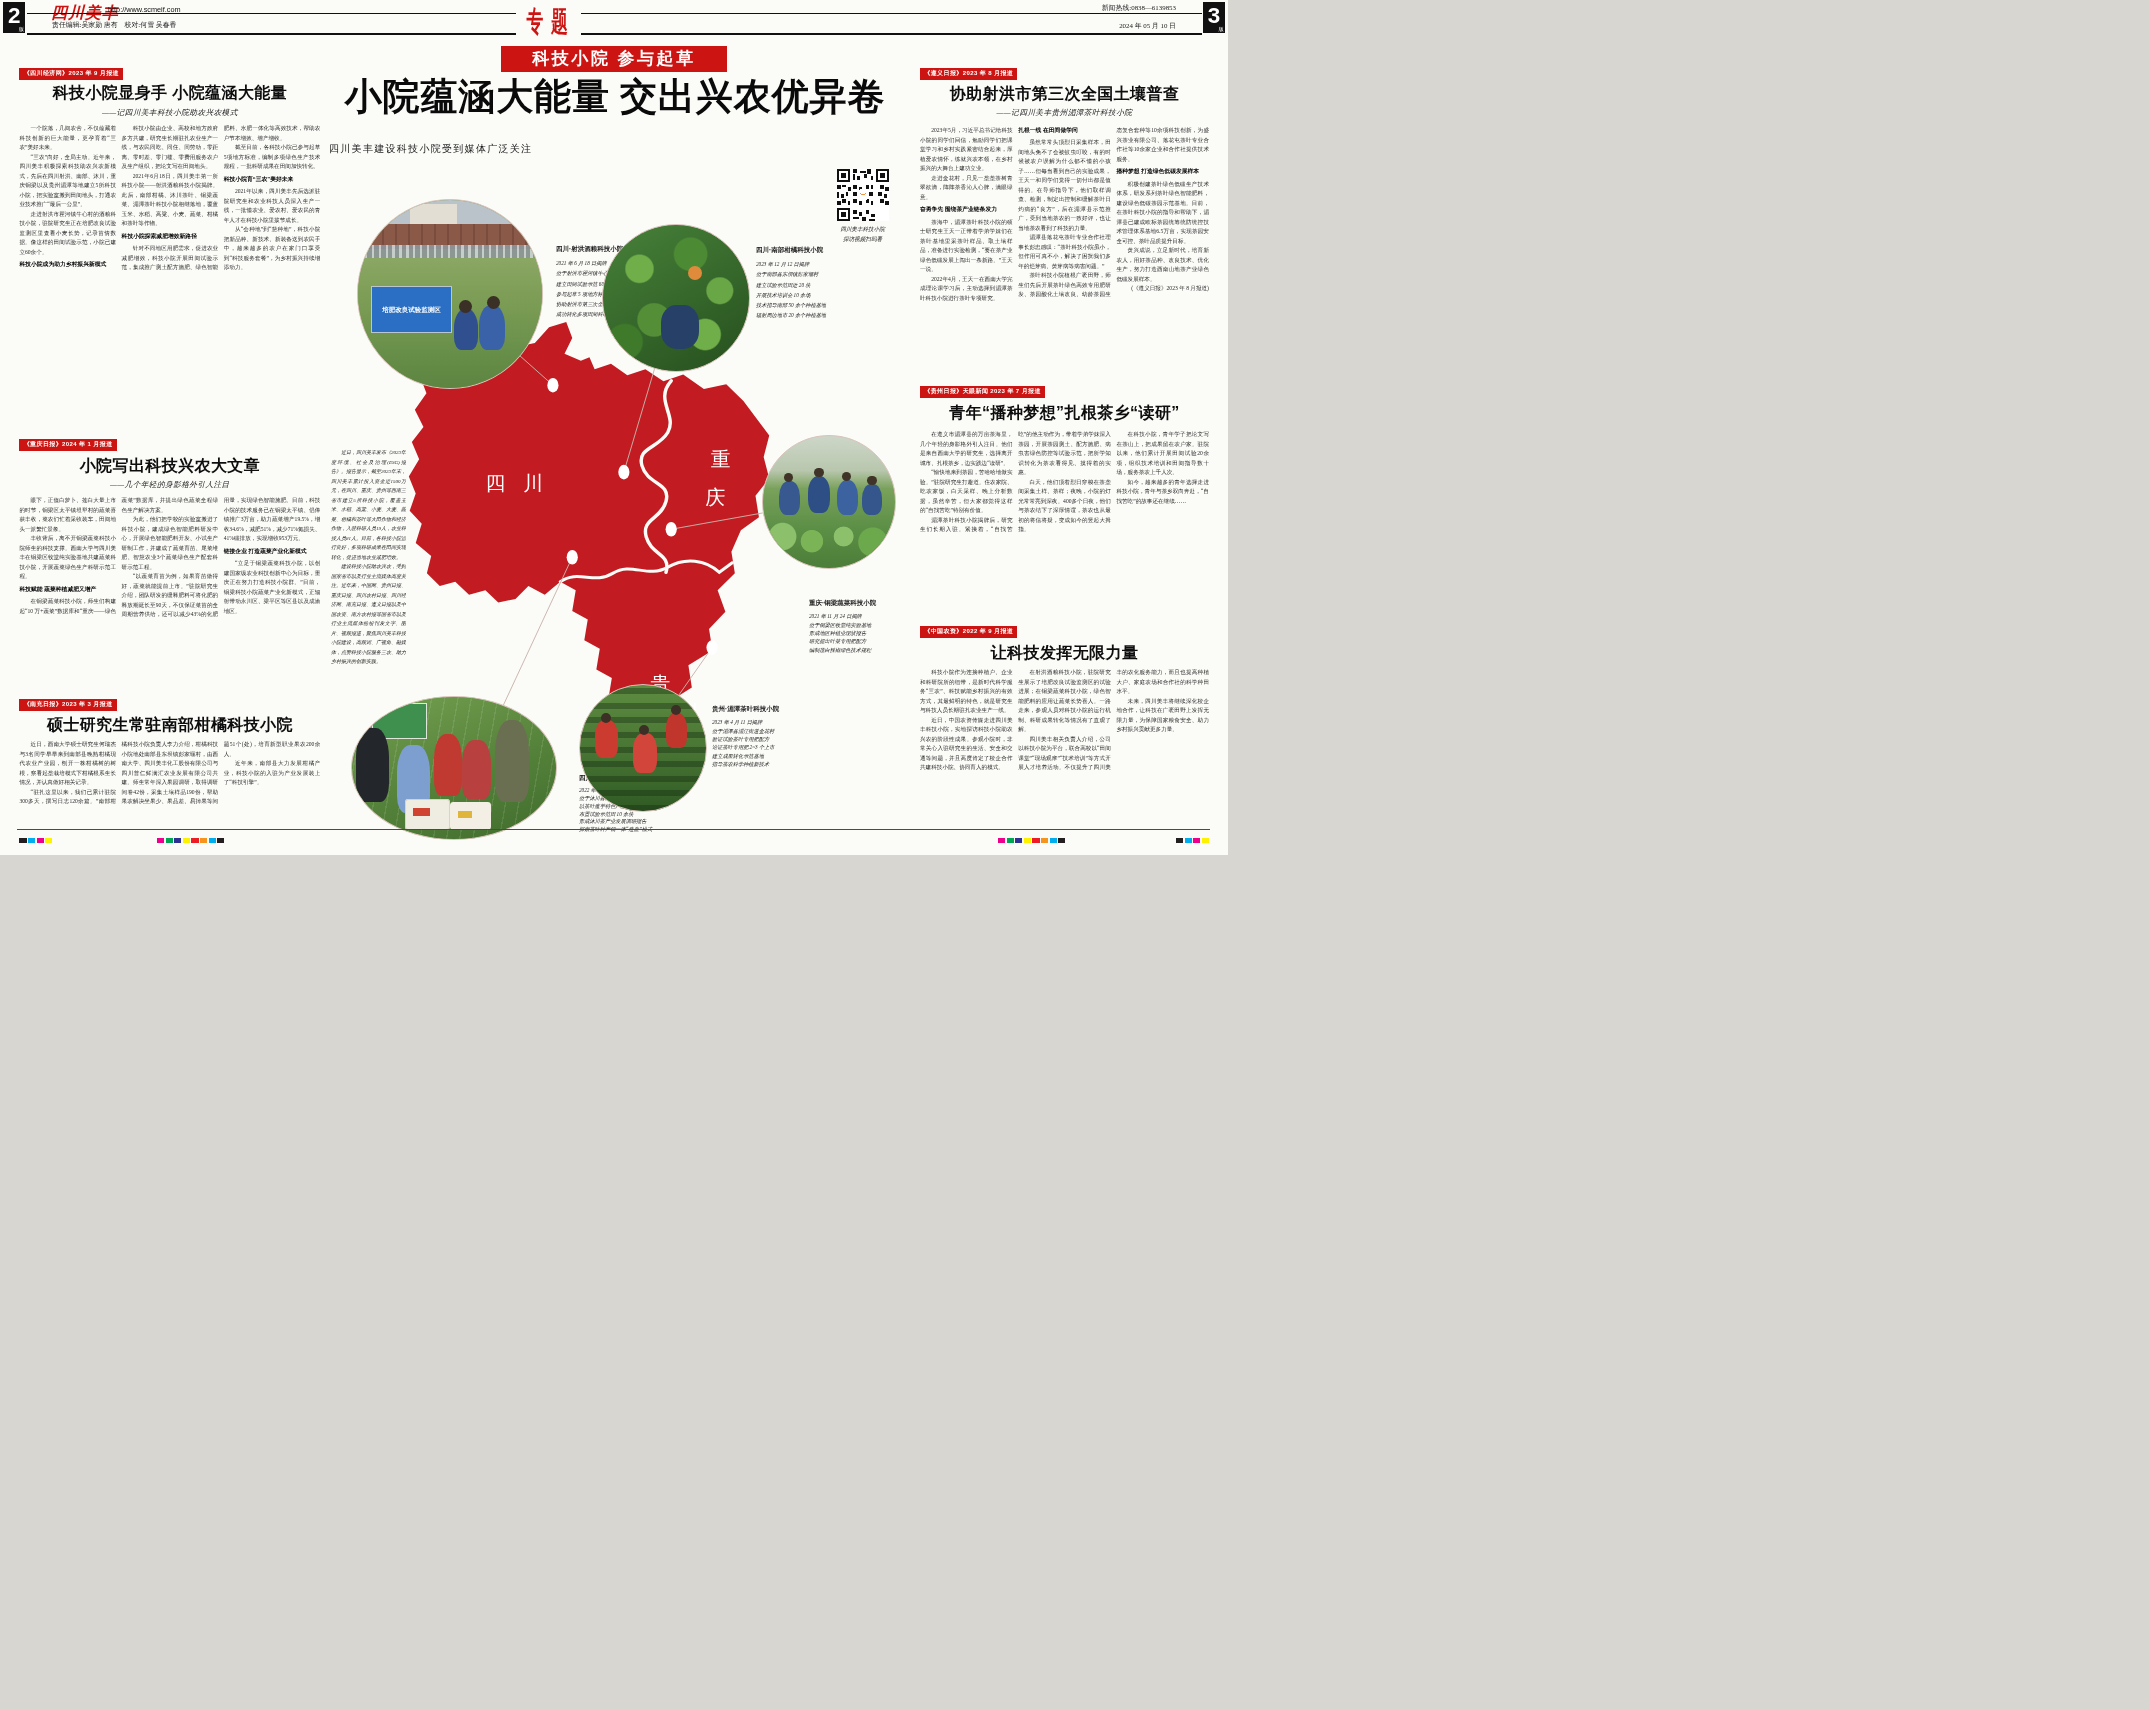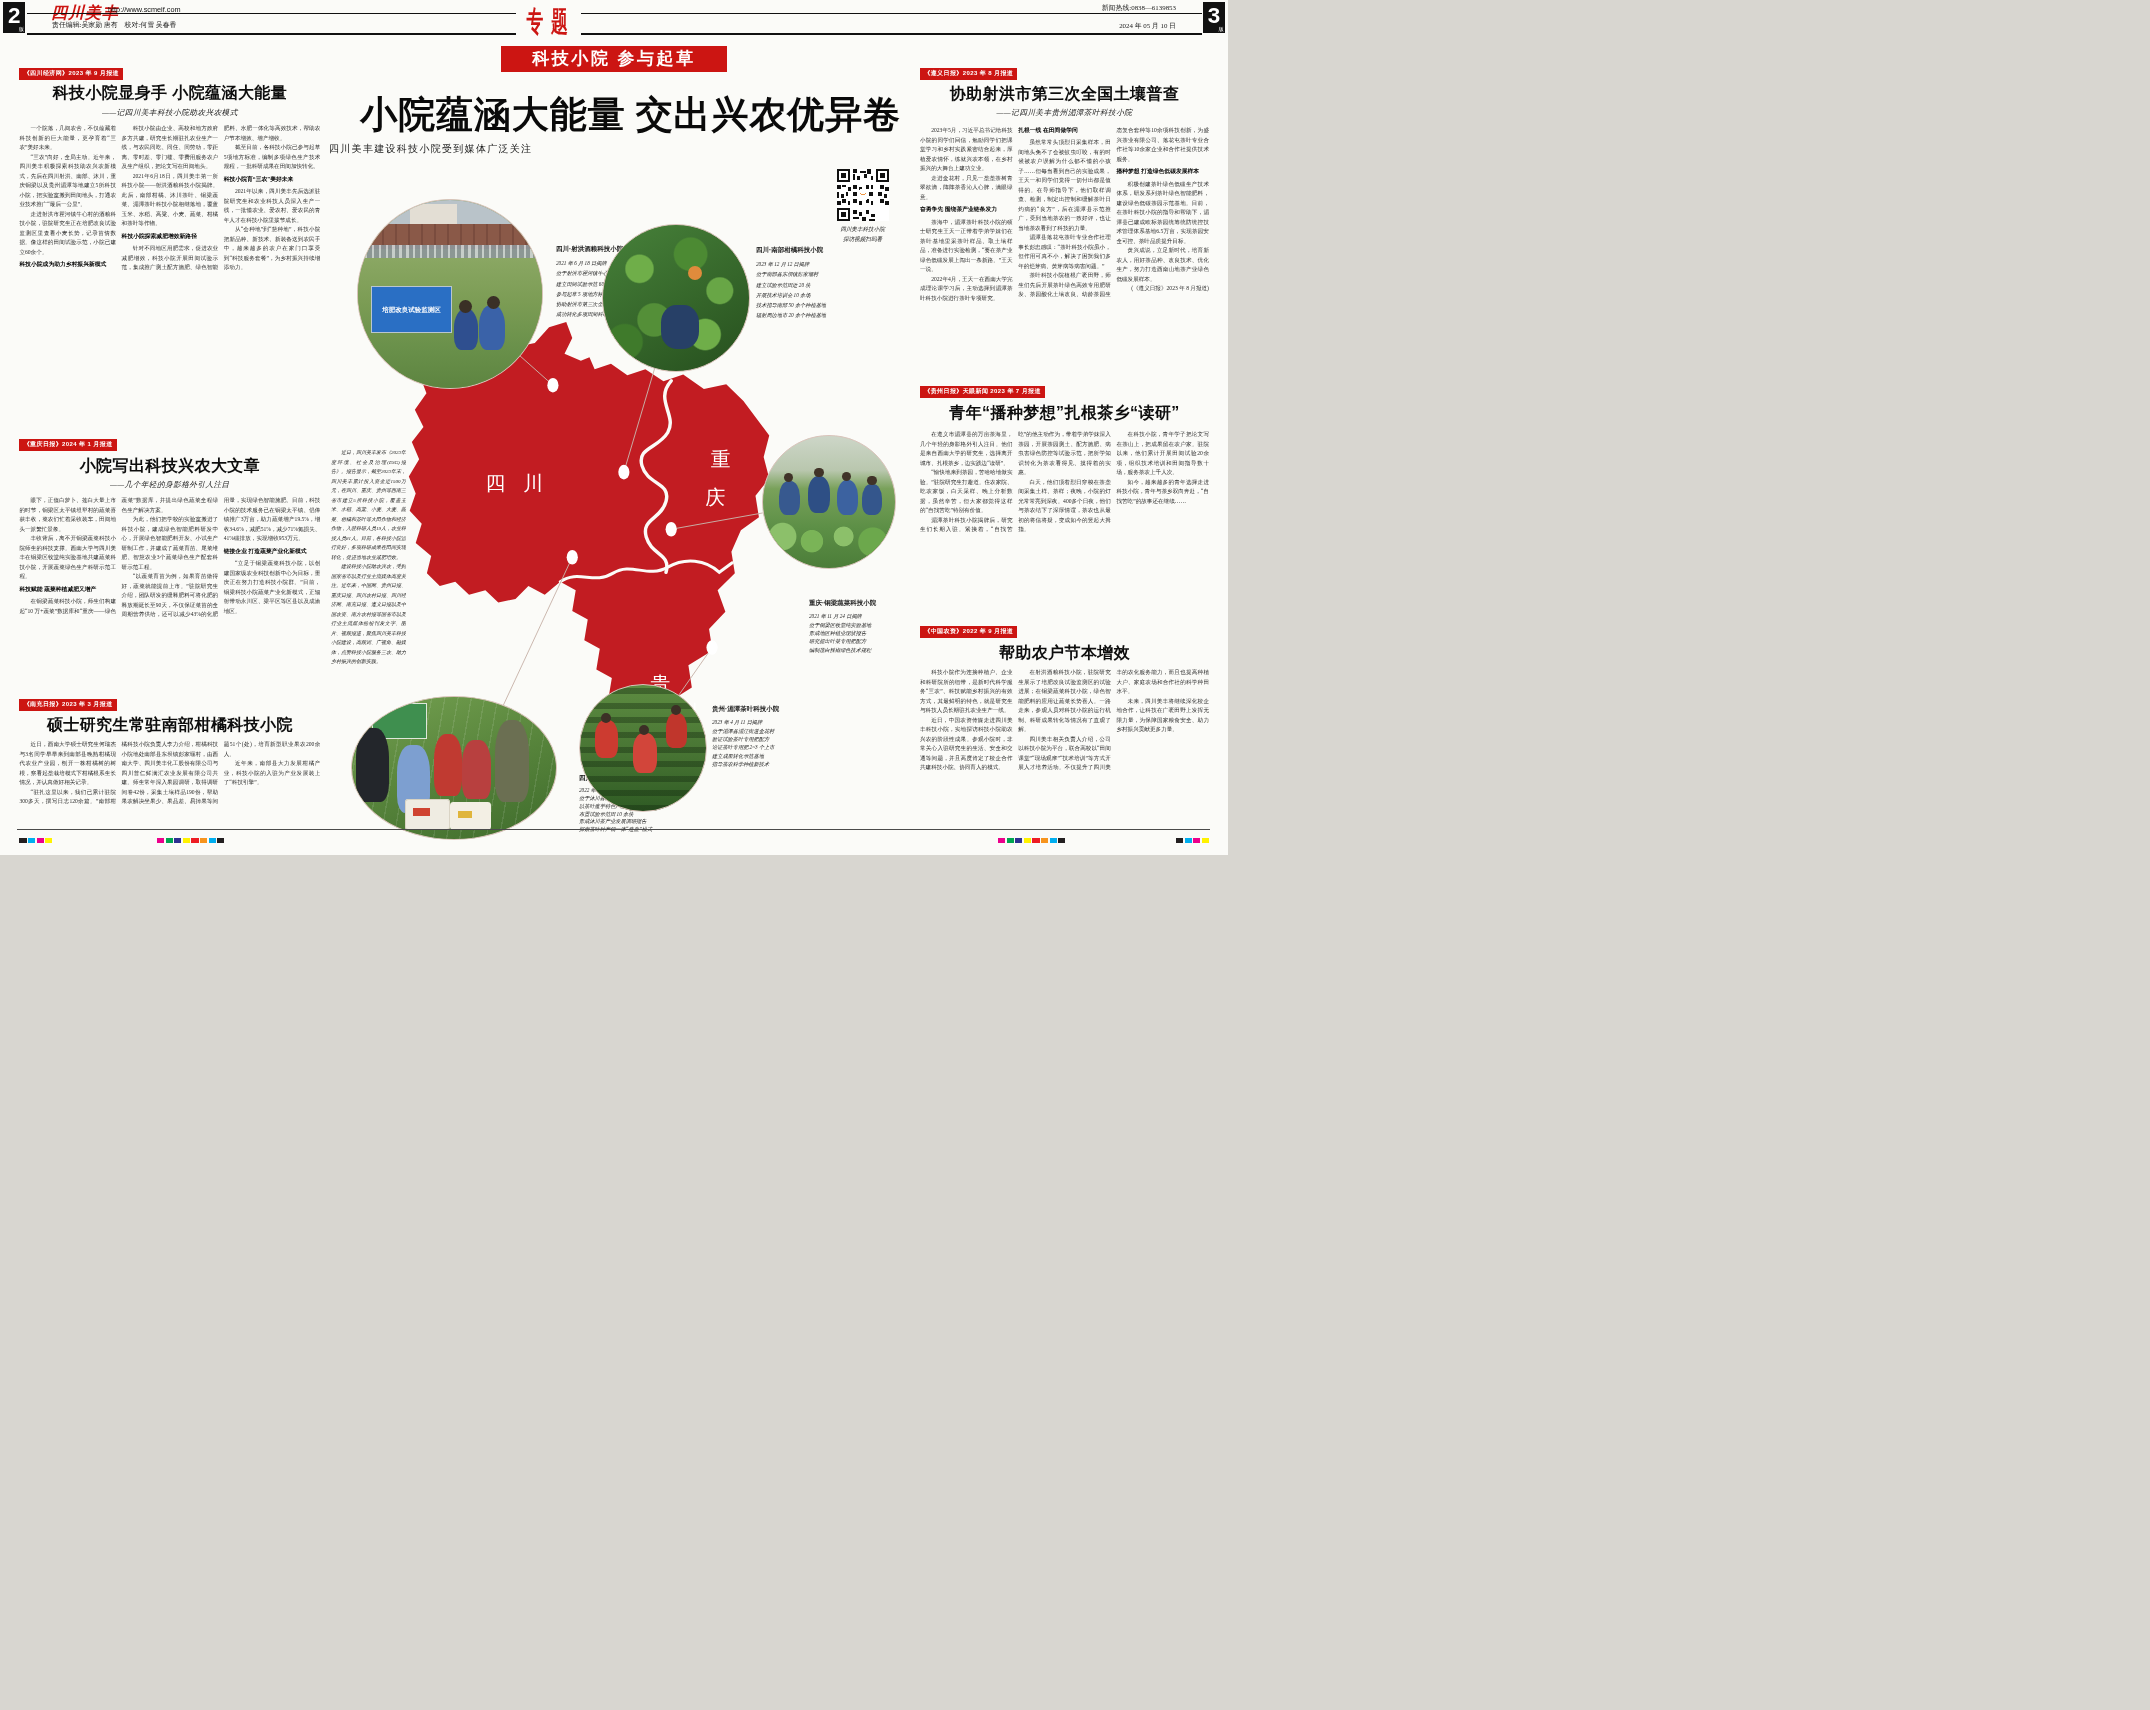--- a/index.html
+++ b/index.html
@@ -153,30 +153,30 @@
       <p class="para">“愉快地来到茶园，苦哈哈地做实验。”驻院研究生打趣道。住农家院、吃农家饭，白天采样、晚上分析数据，虽然辛苦，但大家都觉得这样的“自找苦吃”特别有价值。</p>
       <p class="para">湄潭茶叶科技小院揭牌后，研究生们长期入驻。紧接着，“自找苦吃”的他主动作为，带着学弟学妹深入茶园，开展茶园测土、配方施肥、病虫害绿色防控等试验示范，把所学知识转化为茶农看得见、摸得着的实惠。</p>
       <p class="para">白天，他们顶着烈日穿梭在茶垄间采集土样、茶样；夜晚，小院的灯光常常亮到深夜。400多个日夜，他们与茶农结下了深厚情谊，茶农也从最初的将信将疑，变成如今的竖起大拇指。</p>
       <p class="para">在科技小院，青年学子把论文写在茶山上，把成果留在农户家。驻院以来，他们累计开展田间试验20余项，组织技术培训和田间指导数十场，服务茶农上千人次。</p>
       <p class="para">如今，越来越多的青年选择走进科技小院，青年与茶乡双向奔赴，“自找苦吃”的故事还在继续……</p>
     </div>
 
   <div class="abs" style="left:920px;top:626px;">
     <span class="tag">《中国农资》2022 年 9 月报道</span>
   </div>
-  <h2 class="abs headline" style="left:920px;top:643px;width:289px;">帮助农户节本增效</h2>
+  <h2 class="abs headline" style="left:920px;top:643px;width:289px;">让科技发挥无限力量</h2>
   <div class="abs body3" style="left:920px;top:668px;width:289px;height:160px;">
       <p class="para">科技小院作为连接种植户、企业和科研院所的纽带，是新时代科学服务“三农”、科技赋能乡村振兴的有效方式，其最鲜明的特色，就是研究生与科技人员长期驻扎农业生产一线。</p>
       <p class="para">近日，中国农资传媒走进四川美丰科技小院，实地探访科技小院助农兴农的阶段性成果。参观小院时，非常关心入驻研究生的生活、安全和交通等问题，并且高度肯定了校企合作共建科技小院、协同育人的模式。</p>
       <p class="para">在射洪酒粮科技小院，驻院研究生展示了培肥改良试验监测区的试验进展；在铜梁蔬菜科技小院，绿色智能肥料的应用让蔬菜长势喜人。一路走来，参观人员对科技小院的运行机制、科研成果转化等情况有了直观了解。</p>
       <p class="para">四川美丰相关负责人介绍，公司以科技小院为平台，联合高校以“田间课堂”“现场观摩”“技术培训”等方式开展人才培养活动。不仅提升了四川美丰的农化服务能力，而且也提高种植大户、家庭农场和合作社的科学种田水平。</p>
       <p class="para">未来，四川美丰将继续深化校企地合作，让科技在广袤田野上发挥无限力量，为保障国家粮食安全、助力乡村振兴贡献更多力量。</p>
     </div>
 
-  <div class="abs mainhead" style="left:329px;top:90px;width:572px;text-align:right;">小院蕴涵大能量  交出兴农优异卷</div>
+  <div class="abs mainhead" style="left:329px;top:72px;width:572px;">小院蕴涵大能量  交出兴农优异卷</div>
   <div class="abs mainsub" style="left:329px;top:142px;width:572px;">四川美丰建设科技小院受到媒体广泛关注</div>
 
   <div class="abs" style="left:837px;top:169px;width:52px;height:52px;">
     <svg width="52" height="52" viewBox="0 0 29 29" shape-rendering="crispEdges">
       <rect x="0" y="0" width="29" height="29" fill="#fff"></rect>
       <g fill="#111">
         <rect x="0" y="0" width="7" height="7"></rect>
           <rect x="22" y="0" width="7" height="7"></rect>
           <rect x="0" y="22" width="7" height="7"></rect>
         <rect x="9" y="0" width="2" height="2"></rect>

